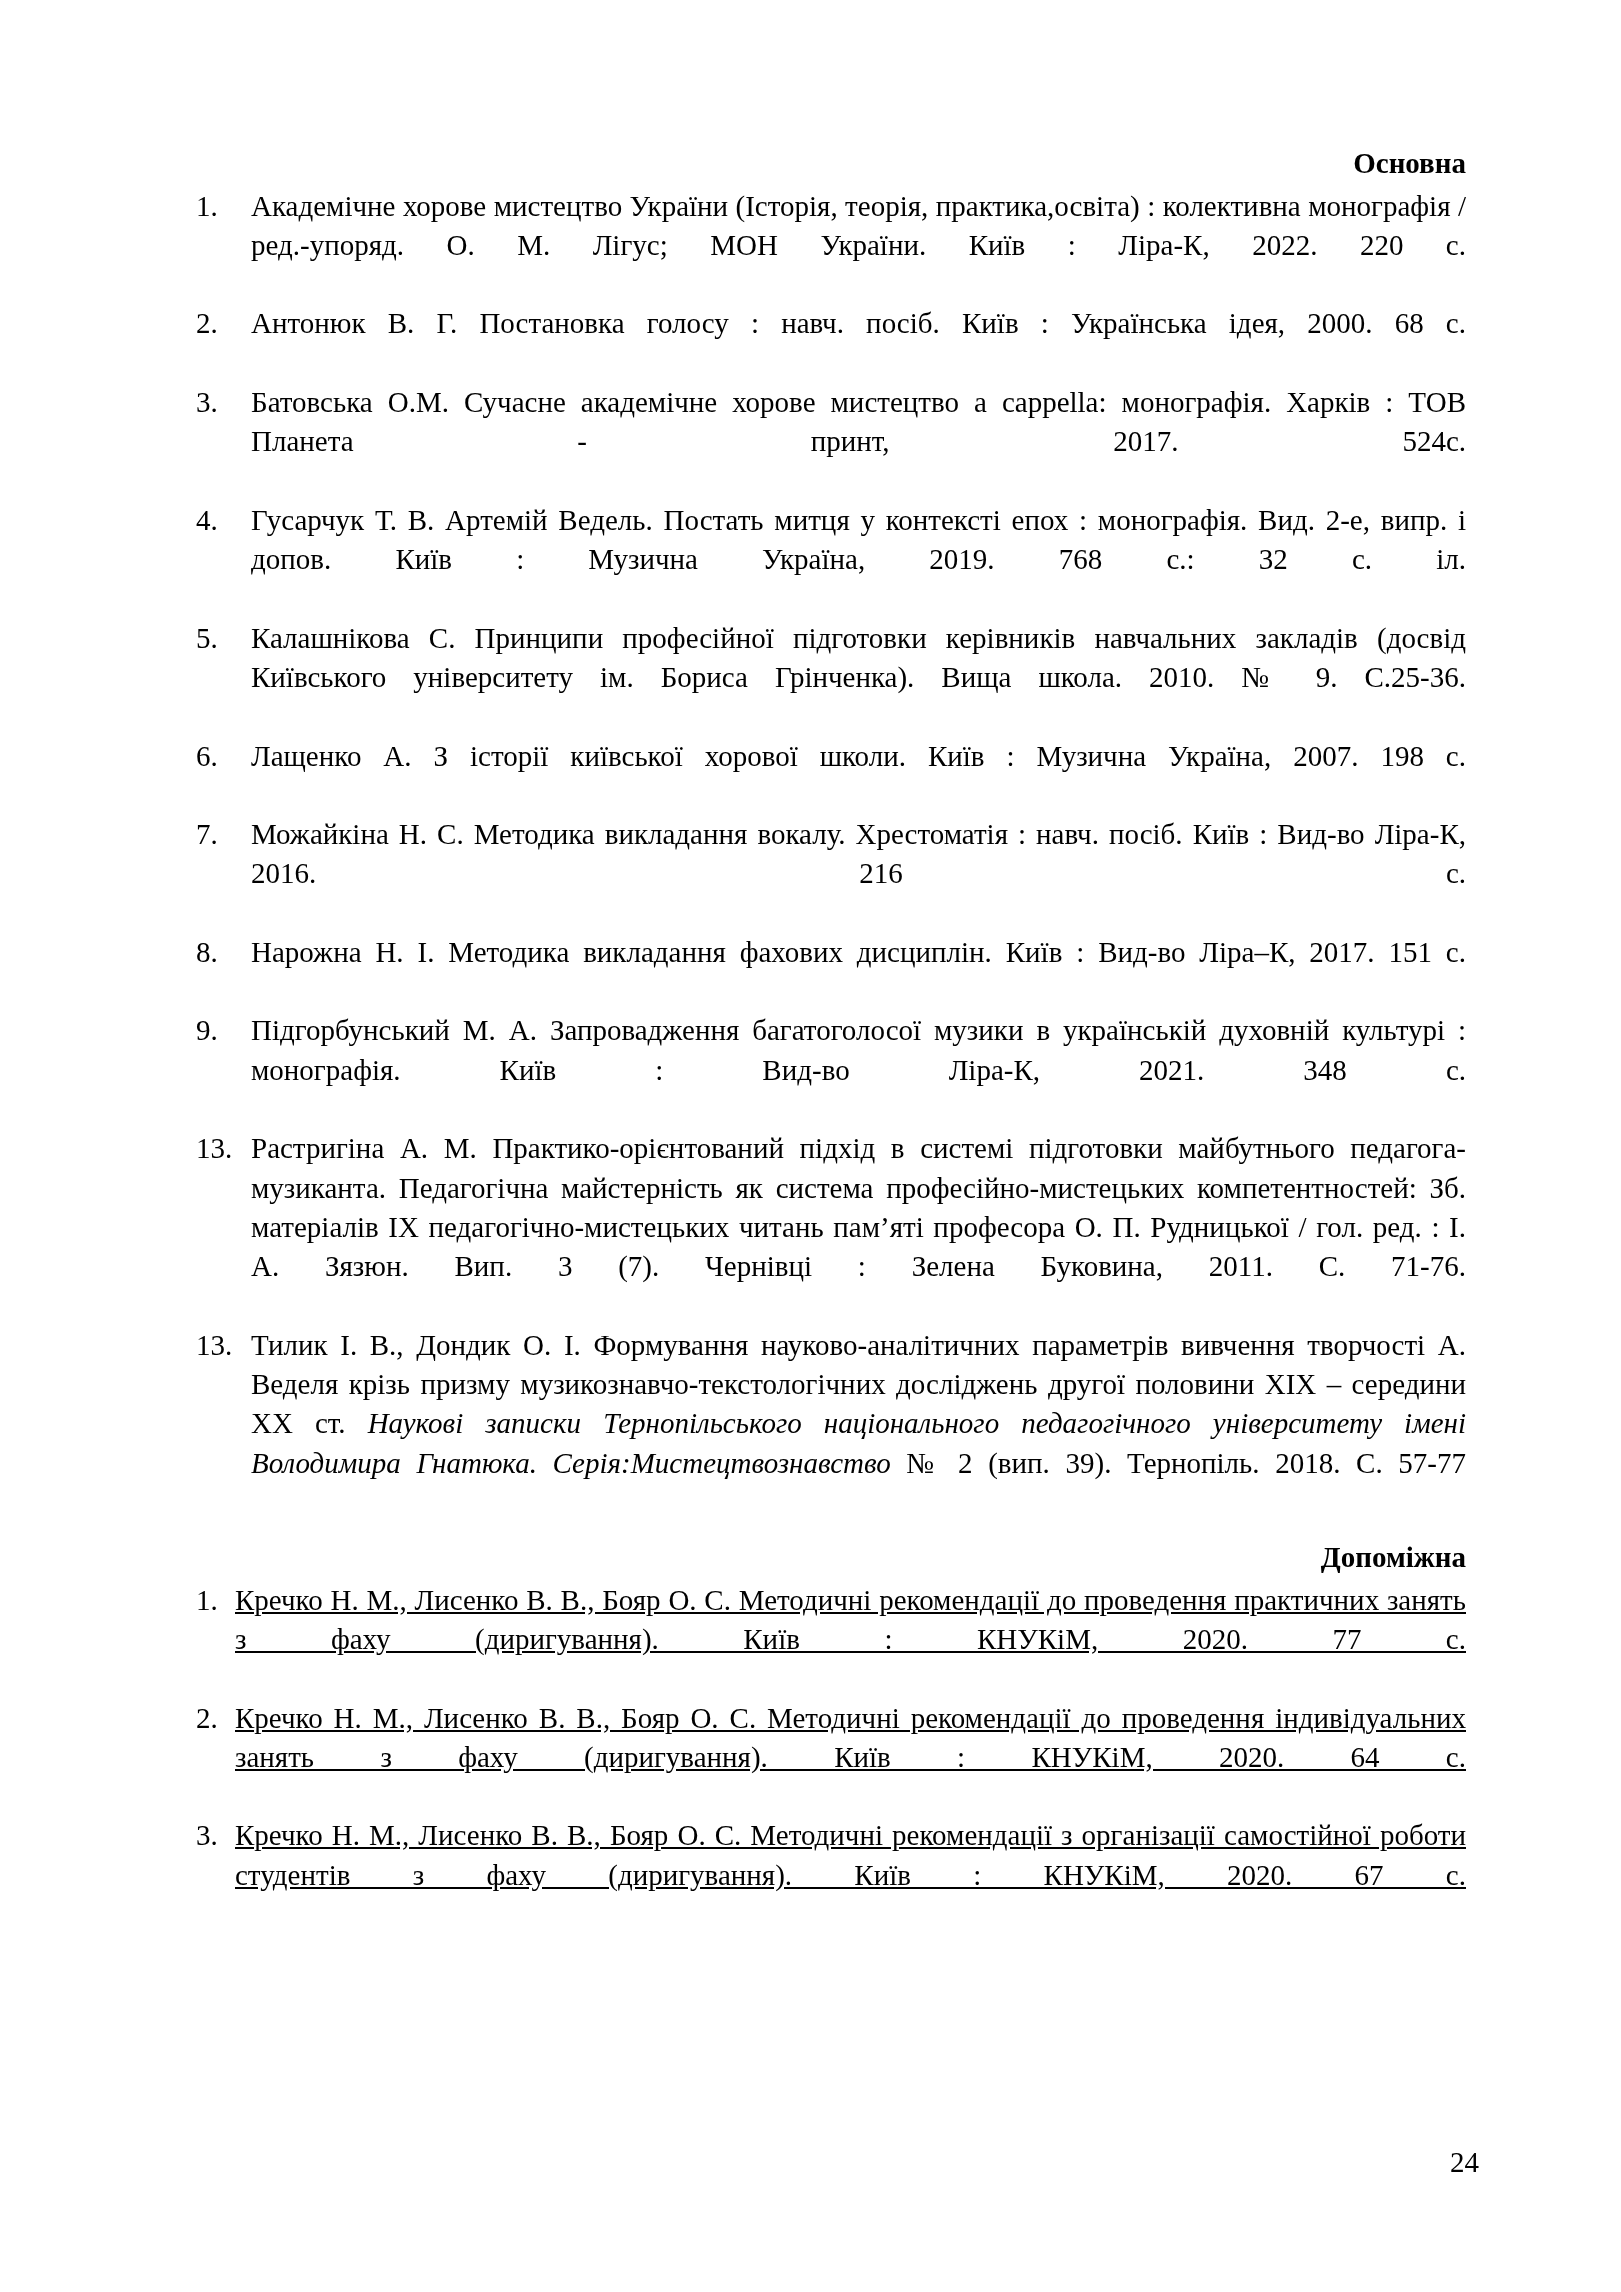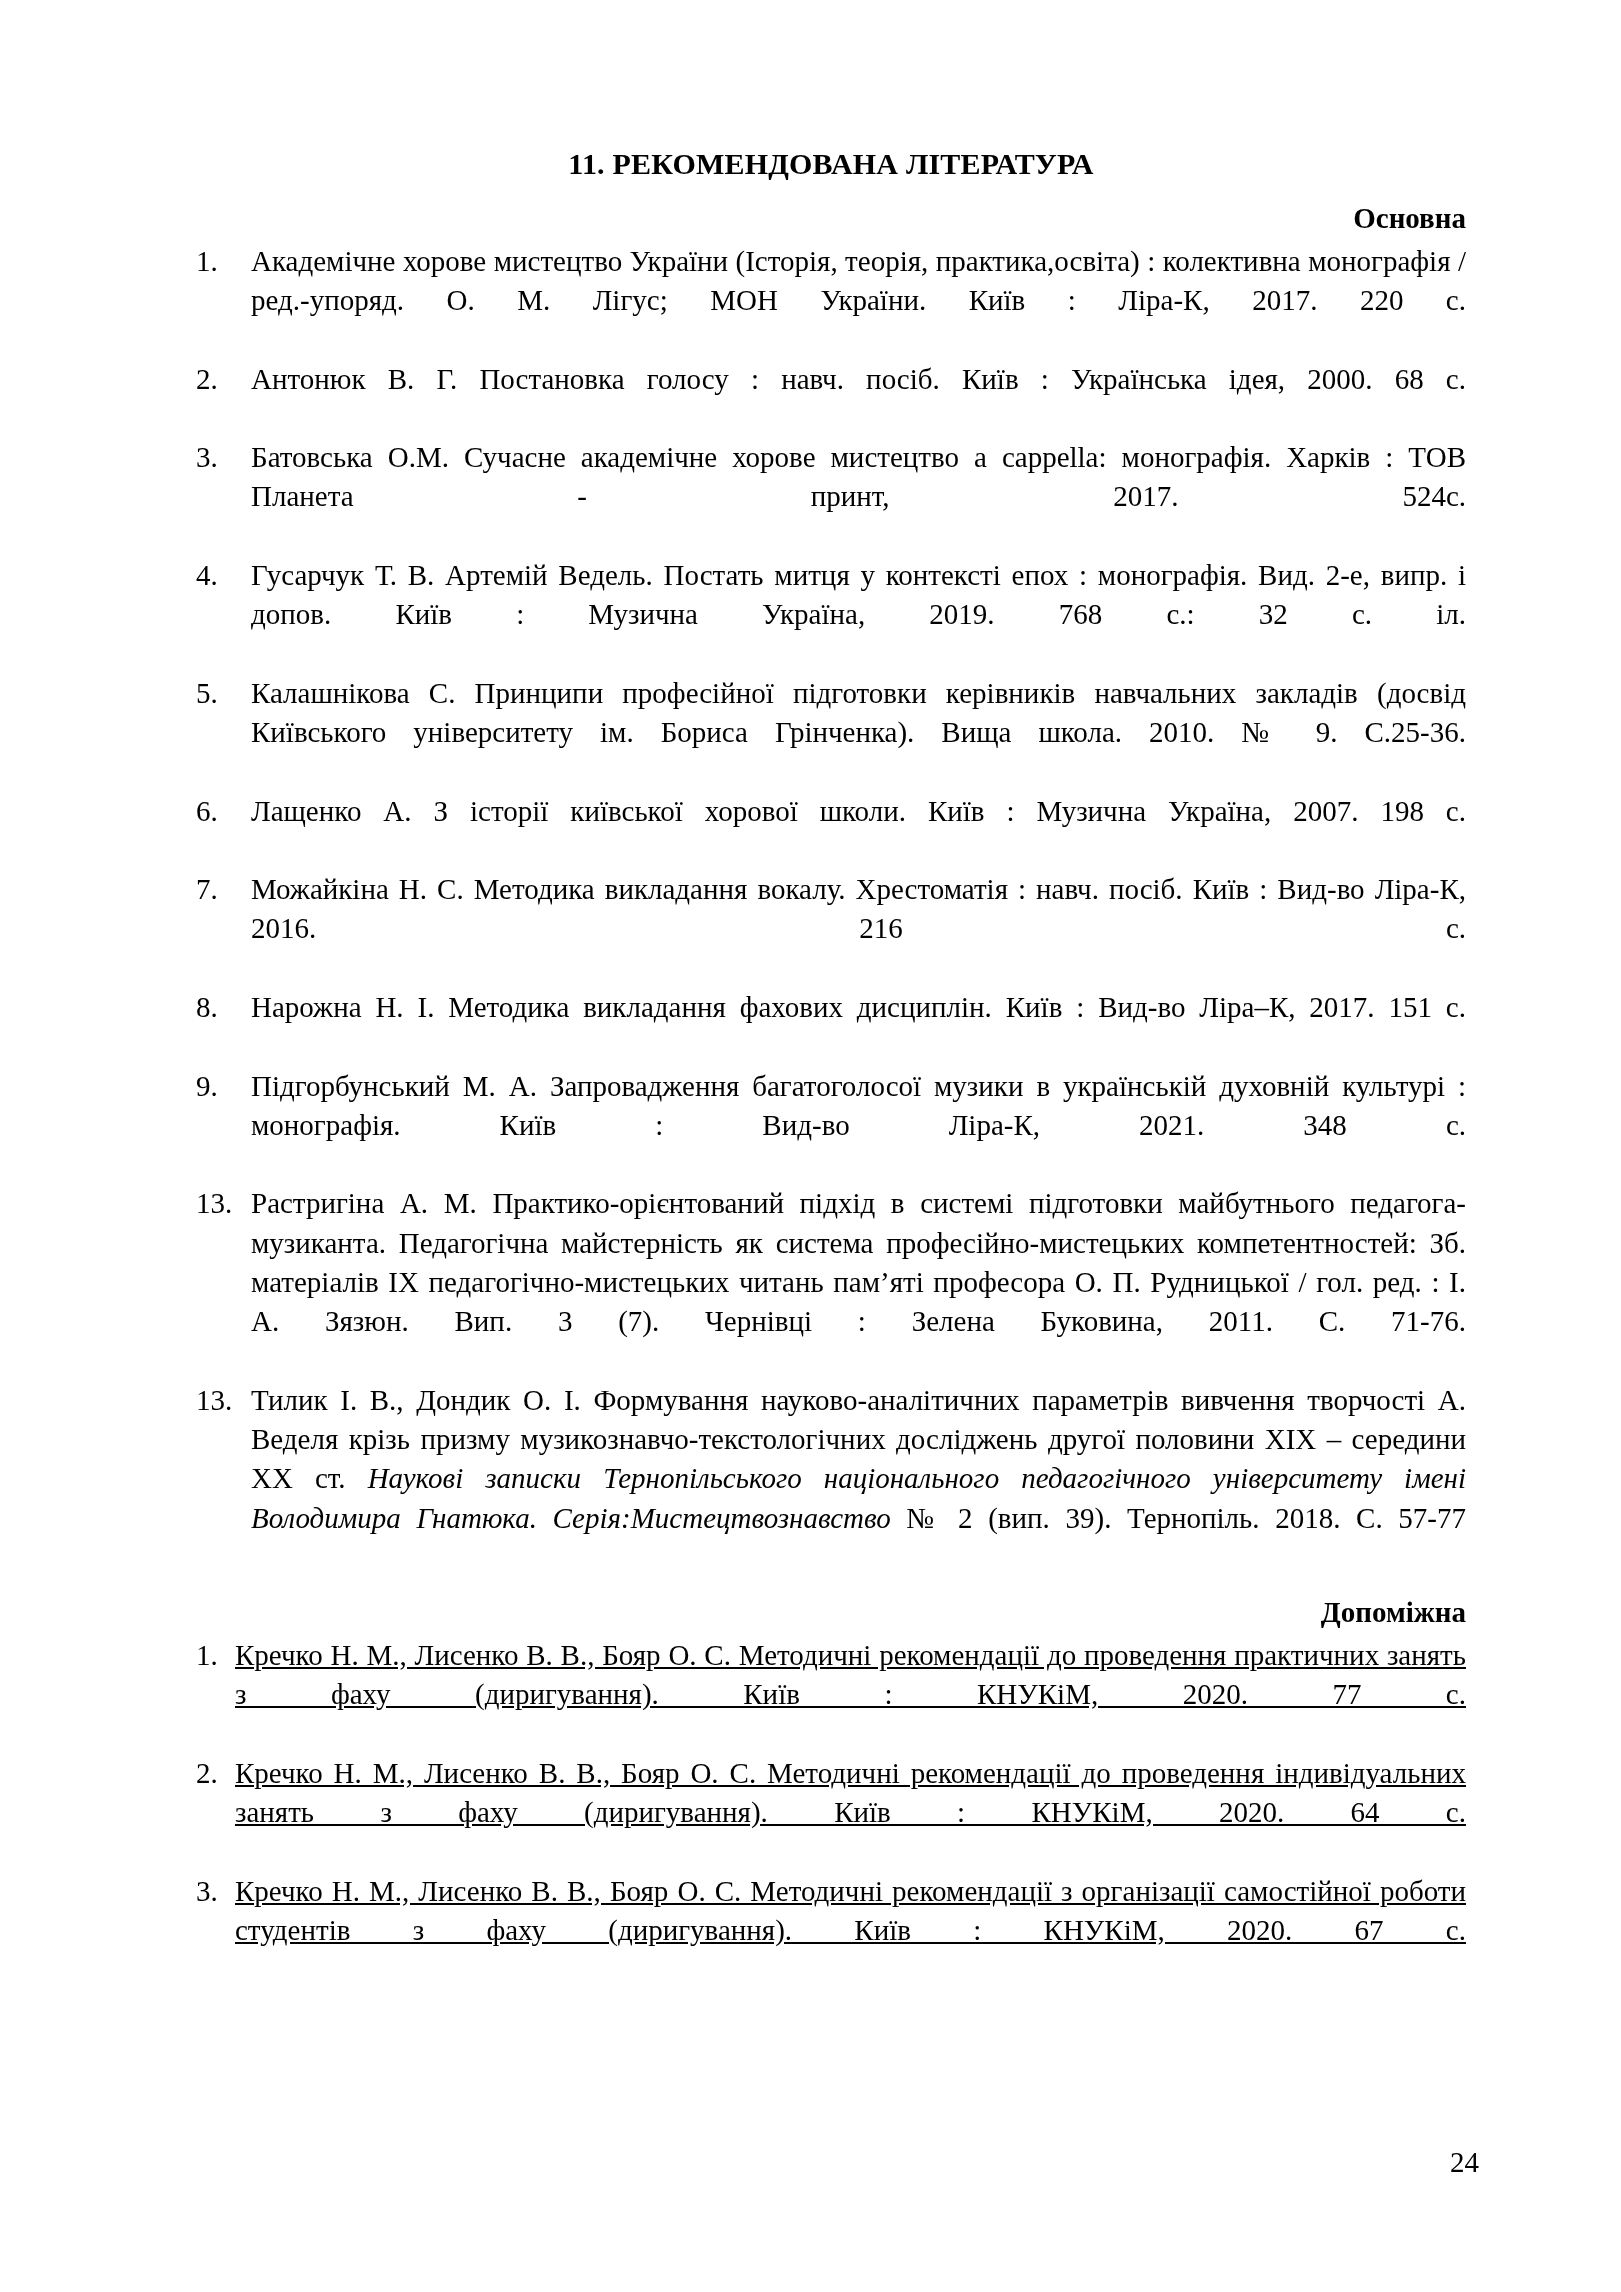--- a/index.html
+++ b/index.html
@@ -97,28 +97,27 @@
     font-size: 29px;
     line-height: 1;
   }
 </style>
 </head>
 <body>
 
 <div class="page">
   <div class="content">
 
-    <h1 class="doc-title">11. РЕКОМЕНДОВАНА ЛІТЕРАТУРА</h1>
 
     <h2 class="section-heading">Основна</h2>
 
     <ol class="ref-list list-main">
       <li>
         <span class="num">1.</span>
-        <span class="body">Академічне хорове мистецтво України (Історія, теорія, практика,освіта) : колективна монографія / ред.-упоряд. О. М. Лігус; МОН України. Київ : Ліра-К, 2017. 220 с.</span>
+        <span class="body">Академічне хорове мистецтво України (Історія, теорія, практика,освіта) : колективна монографія / ред.-упоряд. О. М. Лігус; МОН України. Київ : Ліра-К, 2022. 220 с.</span>
       </li>
       <li>
         <span class="num">2.</span>
         <span class="body">Антонюк В. Г. Постановка голосу : навч. посіб. Київ : Українська ідея, 2000. 68 с.</span>
       </li>
       <li>
         <span class="num">3.</span>
         <span class="body">Батовська О.М. Сучасне академічне хорове мистецтво a cappella: монографія. Харків : ТОВ Планета - принт, 2017. 524с.</span>
       </li>
       <li>

